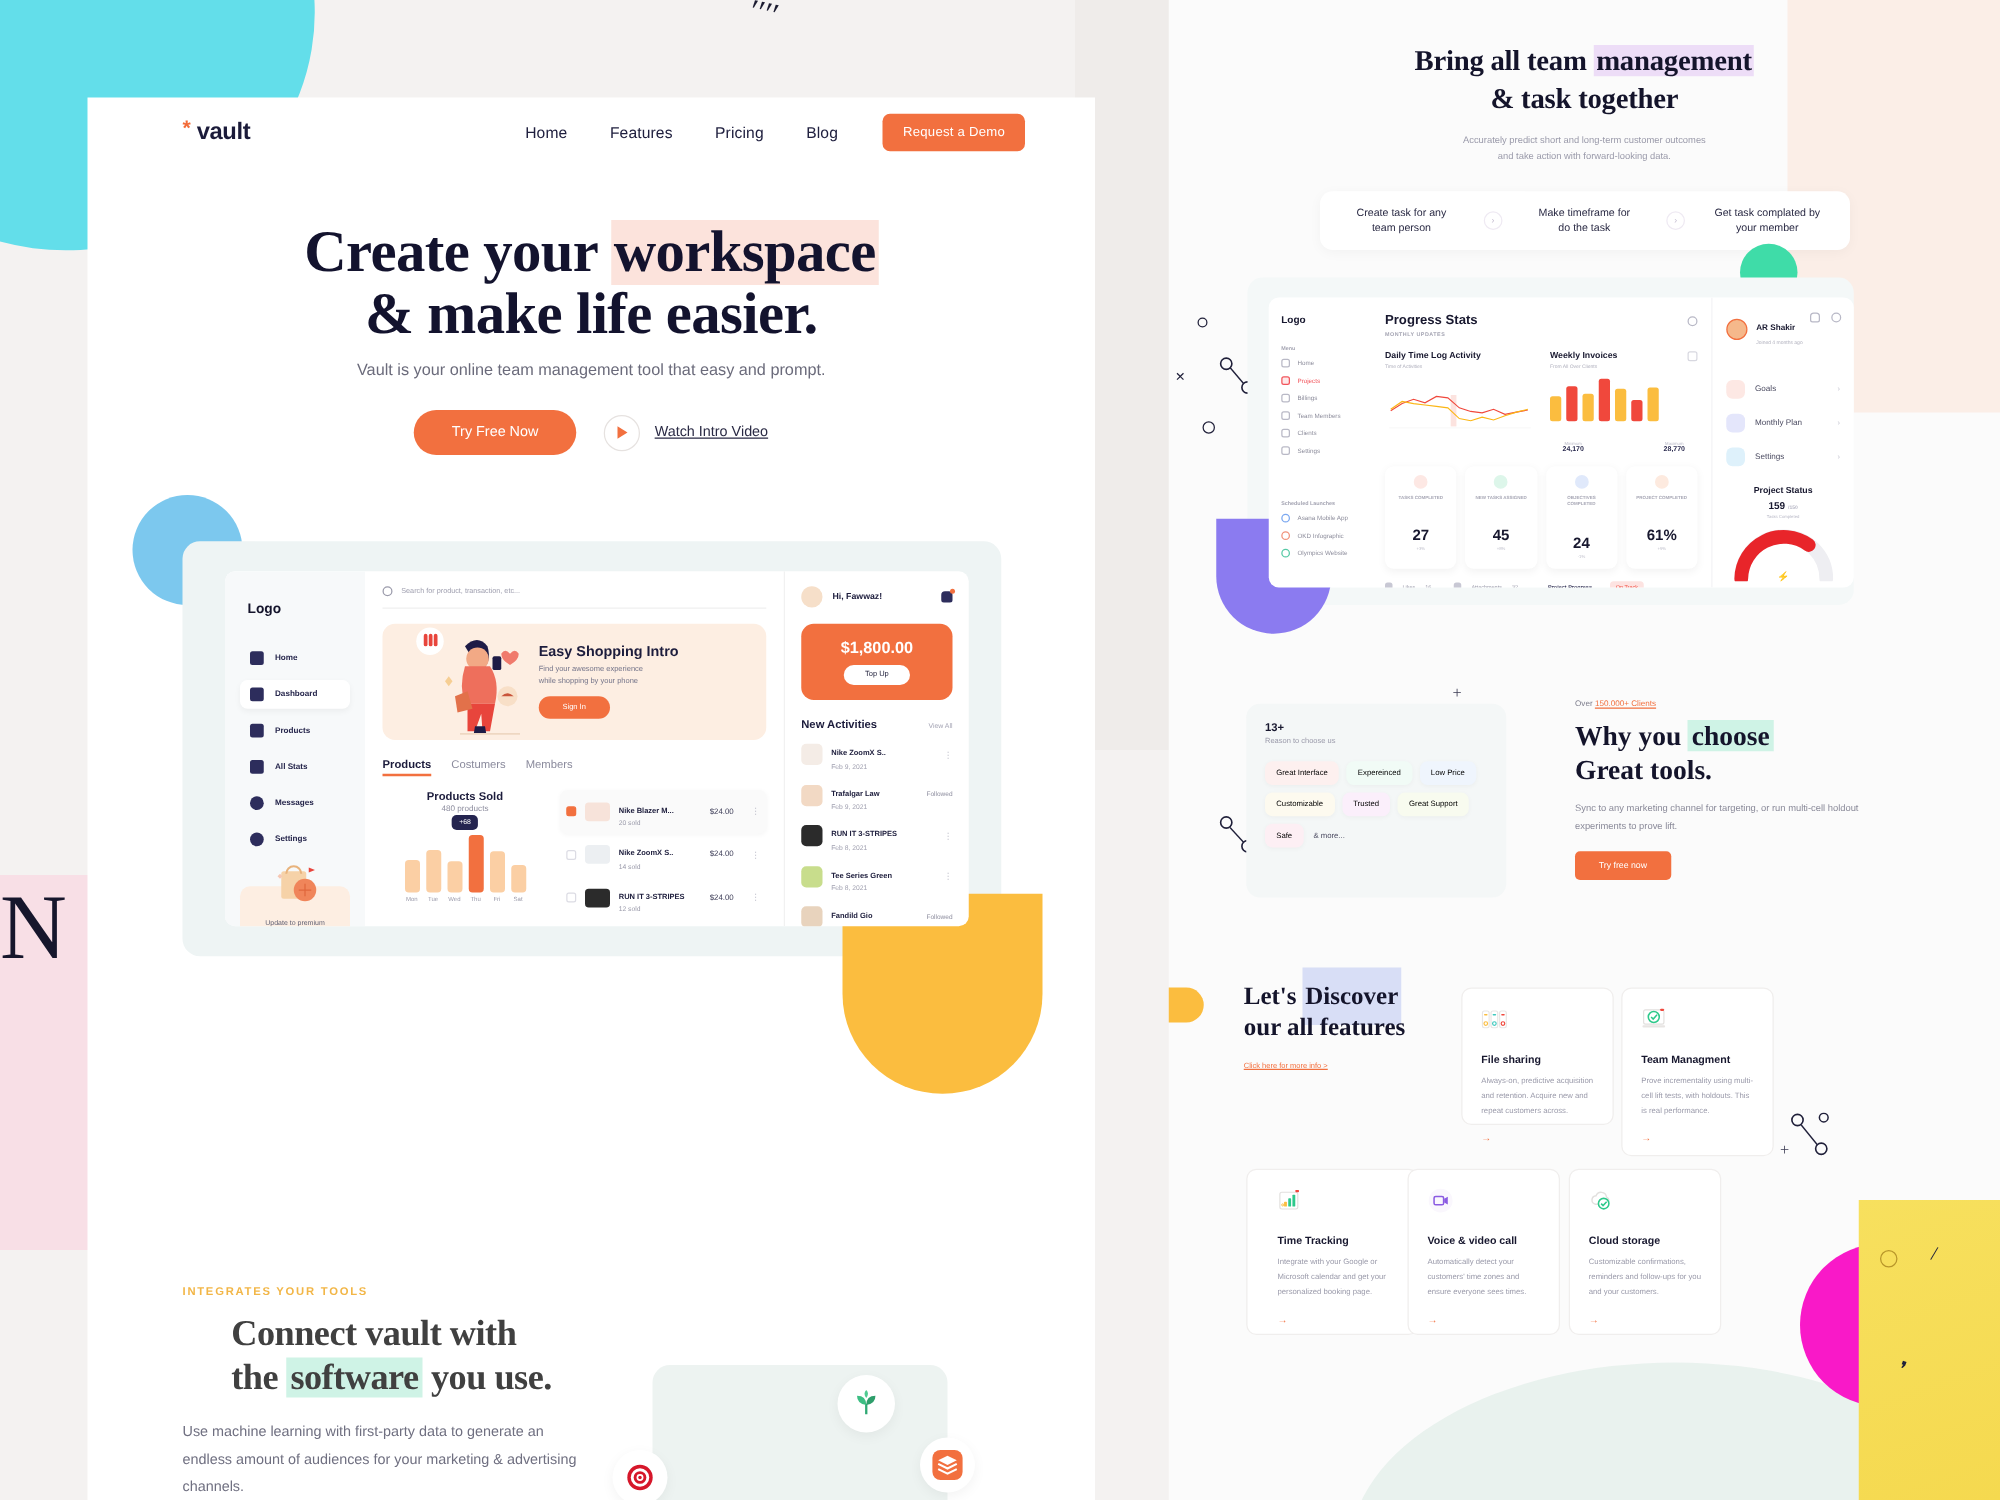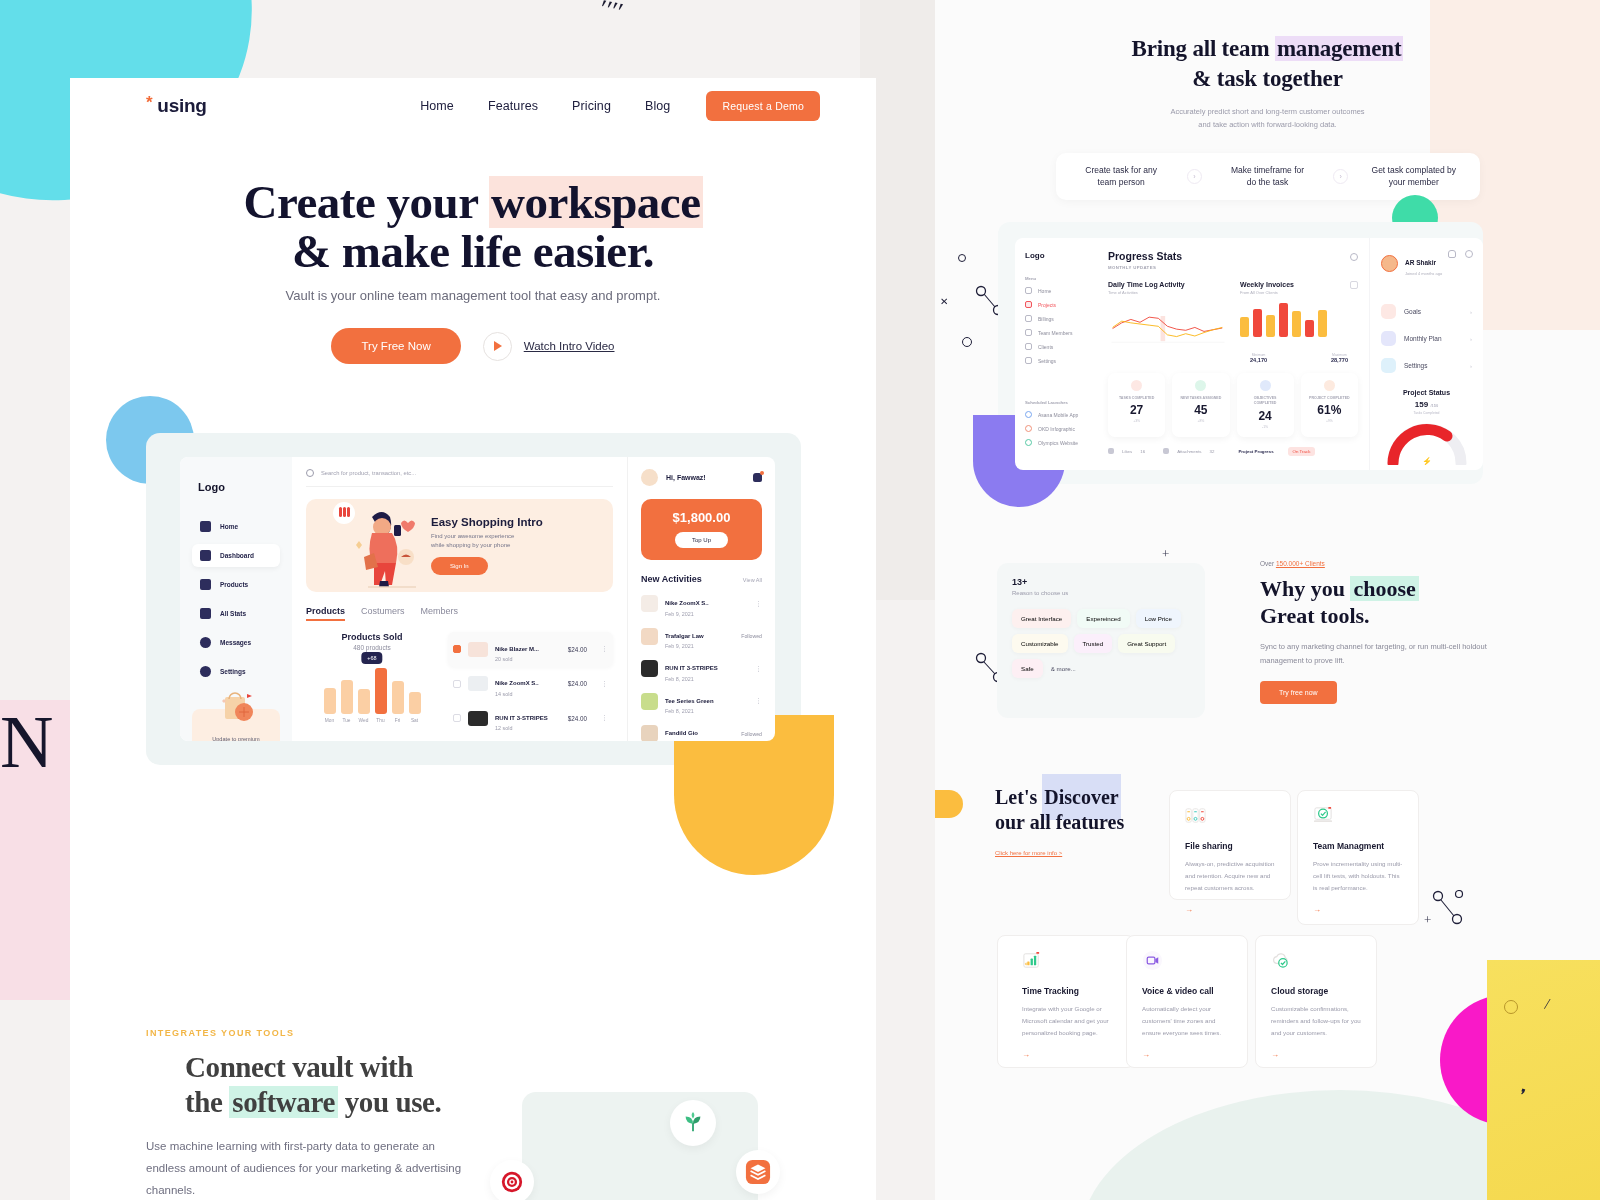--- a/index.html
+++ b/index.html
@@ -196,21 +196,21 @@
   .ps-line .s{ font-size:4px; color:#b0b0bd; margin-top:2px;}
   .ps-inv{ width:118px;}
   .ps-inv h6{ font-size:7px; color:#18182f; font-weight:700;}
   .ps-inv .s{ font-size:4px; color:#b0b0bd; margin-top:2px;}
   .ivbars{ display:flex; align-items:flex-end; gap:4px; height:34px; margin-top:8px;}
   .ivbar{ width:9px; border-radius:2px;}
   .ps-stats{ display:flex; gap:7px; margin-top:10px;}
   .ps-st{ flex:1; background:#fff; border-radius:7px; box-shadow:0 2px 7px rgba(0,0,0,.05); padding:7px 6px 8px; text-align:center;}
   .ps-st .ic{ width:11px;height:11px;border-radius:50%; margin:0 auto 5px;}
   .ps-st .lb{ font-size:3.6px; color:#a8a8b6; line-height:1.5; font-weight:700;}
-  .ps-st .vl{ font-size:12px; color:#18182f; font-weight:700; margin-top:2px;}
+  .ps-st .vl{ font-size:12px; color:#18182f; font-weight:700; margin-top:20px;}
   .ps-st .dl{ font-size:3.4px; color:#c0c0cc; margin-top:2px;}
   .ps-right{ width:114px; padding:13px 11px; border-left:1px solid #f4f4f6;}
   .ps-u{ display:flex; align-items:center; gap:7px;}
   .ps-u .av{ width:17px;height:17px;border-radius:50%; background:#F5B88B; border:1.5px solid #F2703F;}
   .ps-u .n{ font-size:6.5px; color:#18182f; font-weight:700;}
   .ps-u .d{ font-size:4px; color:#b0b0bd; margin-top:2px;}
   .ps-item{ display:flex; align-items:center; gap:8px; margin-top:12px;}
   .ps-item .sq{ width:15px;height:15px;border-radius:5px; flex:none;}
   .ps-item .t{ font-size:6.5px; color:#4a4a60;}
   .ps-item .ch{ margin-left:auto; font-size:6px; color:#c4c4d0;}
@@ -320,21 +320,21 @@
   <div class="doodle" style="left:1519px;top:1085px;font-size:17px;transform:rotate(20deg)">❜</div>
   <div class="ring" style="left:1504px;top:1000px;width:14px;height:14px;border-color:#b8962a;"></div>
   <div class="doodle" style="left:1545px;top:995px;font-size:16px;transform:rotate(12deg)">/</div>
   <div class="ring" style="left:935px;top:790px;width:28px;height:28px;border:none;background:#FBBD3F;border-radius:0 14px 14px 0;"></div>
 
   <div class="hero-card">
 
     <nav class="nav">
       <div class="logo">
         <span class="star">*</span>
-        <span>using</span>
+        <span>vault</span>
       </div>
       <div class="nav-spacer"></div>
       <div class="nav-links">
         <a href="#">Home</a>
         <a href="#">Features</a>
         <a href="#">Pricing</a>
         <a href="#">Blog</a>
       </div>
       <button class="btn-demo">Request a Demo</button>
     </nav>
@@ -790,21 +790,21 @@
         <span class="tag" style="background:#fdeff4">Safe</span>
         <span class="tag more">&amp; more...</span>
       </div>
     </div>
     <div class="why-txt">
       <div class="why-over"><span>Over </span><b>150.000+ Clients</b></div>
       <h3>
         <span>Why you </span><span class="hl-mint">choose</span><br>
         <span>Great tools.</span>
       </h3>
-      <p>Sync to any marketing channel for targeting, or run multi-cell holdout management to prove lift.</p>
+      <p>Sync to any marketing channel for targeting, or run multi-cell holdout experiments to prove lift.</p>
       <button class="btn-free">Try free now</button>
     </div>
 
     <div class="disc">
       <h3>
         <span>Let's </span><span class="hl-blue">Discover</span><br>
         <span>our all features</span>
       </h3>
       <a href="#">Click here for more info &gt;</a>
     </div>

